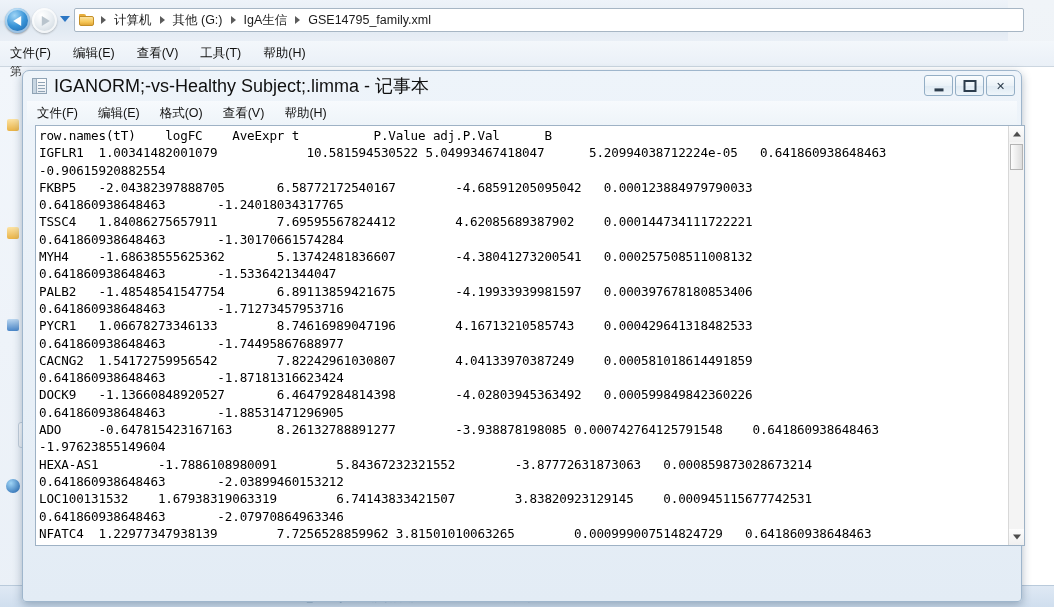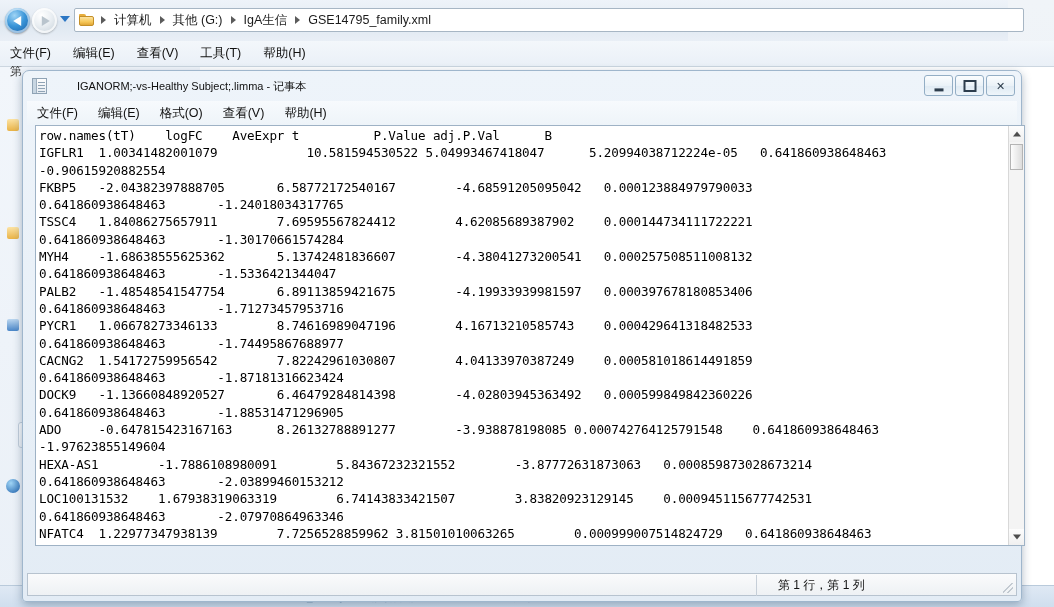--- a/index.html
+++ b/index.html
@@ -228,24 +228,23 @@
   }
   #np-icon::after {
     content: "";
     position: absolute;
     left: 5px; top: 3px;
     width: 7px; height: 1px;
     background: #8fa3b5;
     box-shadow: 0 3px 0 #8fa3b5, 0 6px 0 #8fa3b5, 0 9px 0 #8fa3b5;
   }
   #np-title {
-    font-size: 11px;
+    font-size: 18px;
     color: #101010;
     white-space: nowrap;
-    margin-left: 23px;
   }
 
   #np-winbtns {
     position: absolute;
     right: 6px; top: 4px;
     display: flex;
   }
   .winbtn {
     width: 27px; height: 19px;
     background: linear-gradient(to bottom, #fbfdfe 0%, #eaf2f8 50%, #dfeaf3 51%, #eef5fa 100%);
@@ -489,18 +488,13 @@
       <div class="sb-arrow" id="sb-up">
         <span class="sb-tri"></span>
       </div>
       <div id="sb-thumb"></div>
       <div class="sb-arrow" id="sb-down">
         <span class="sb-tri"></span>
       </div>
     </div>
   </div>
 
-  <div id="np-statusbar">
-    <span id="np-status-sep"></span>
-    <span id="np-status-text">第 1 行，第 1 列</span>
-    <span id="np-grip"></span>
-  </div>
 </div>
 
 </body></html>

